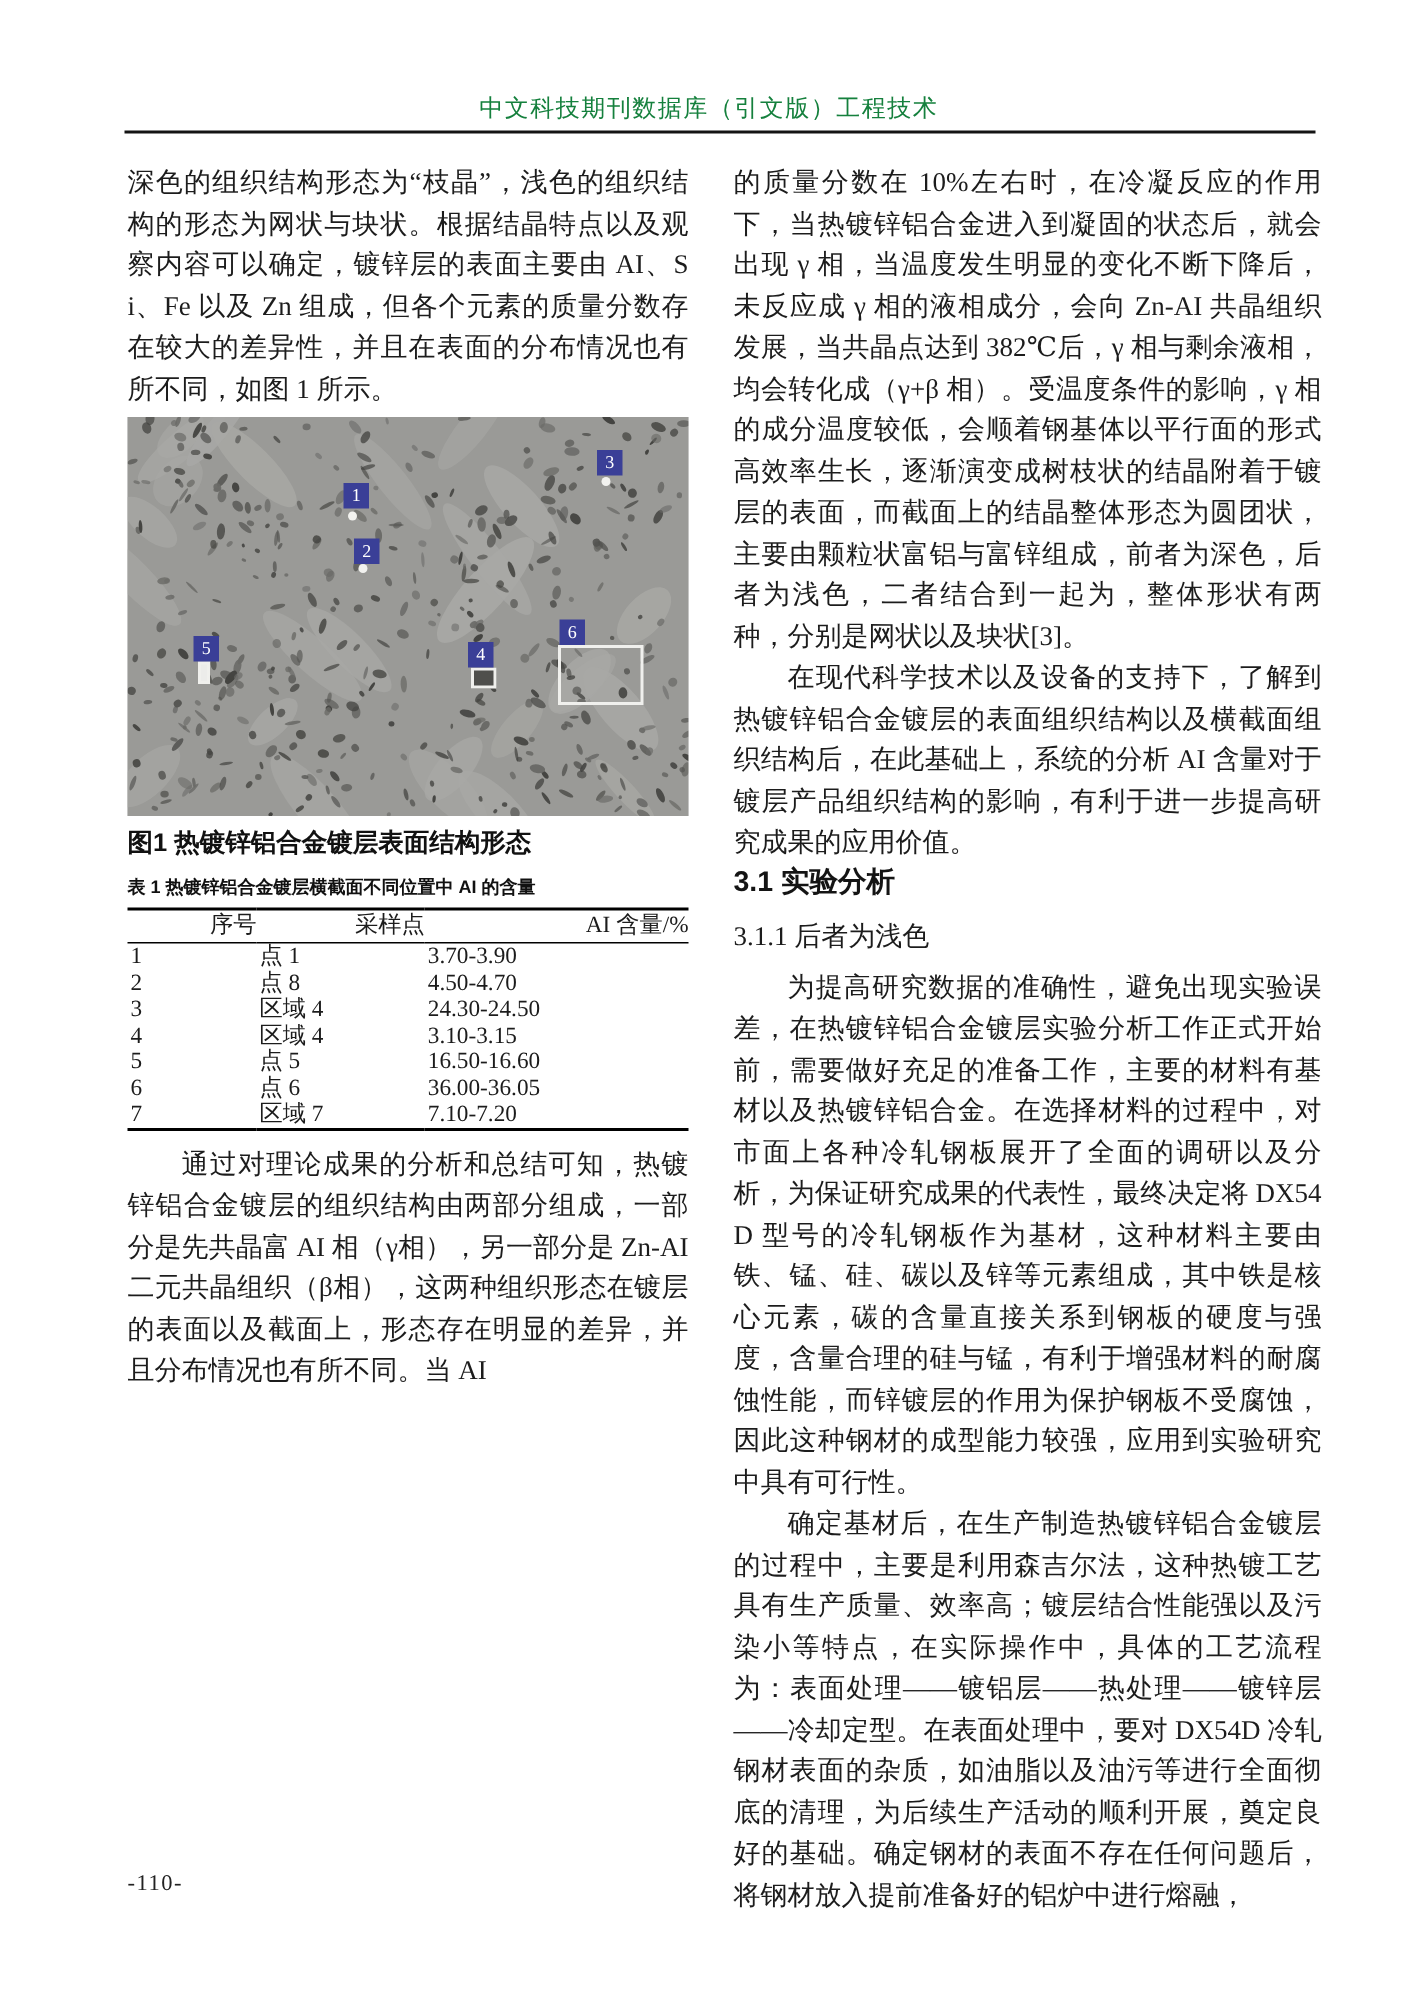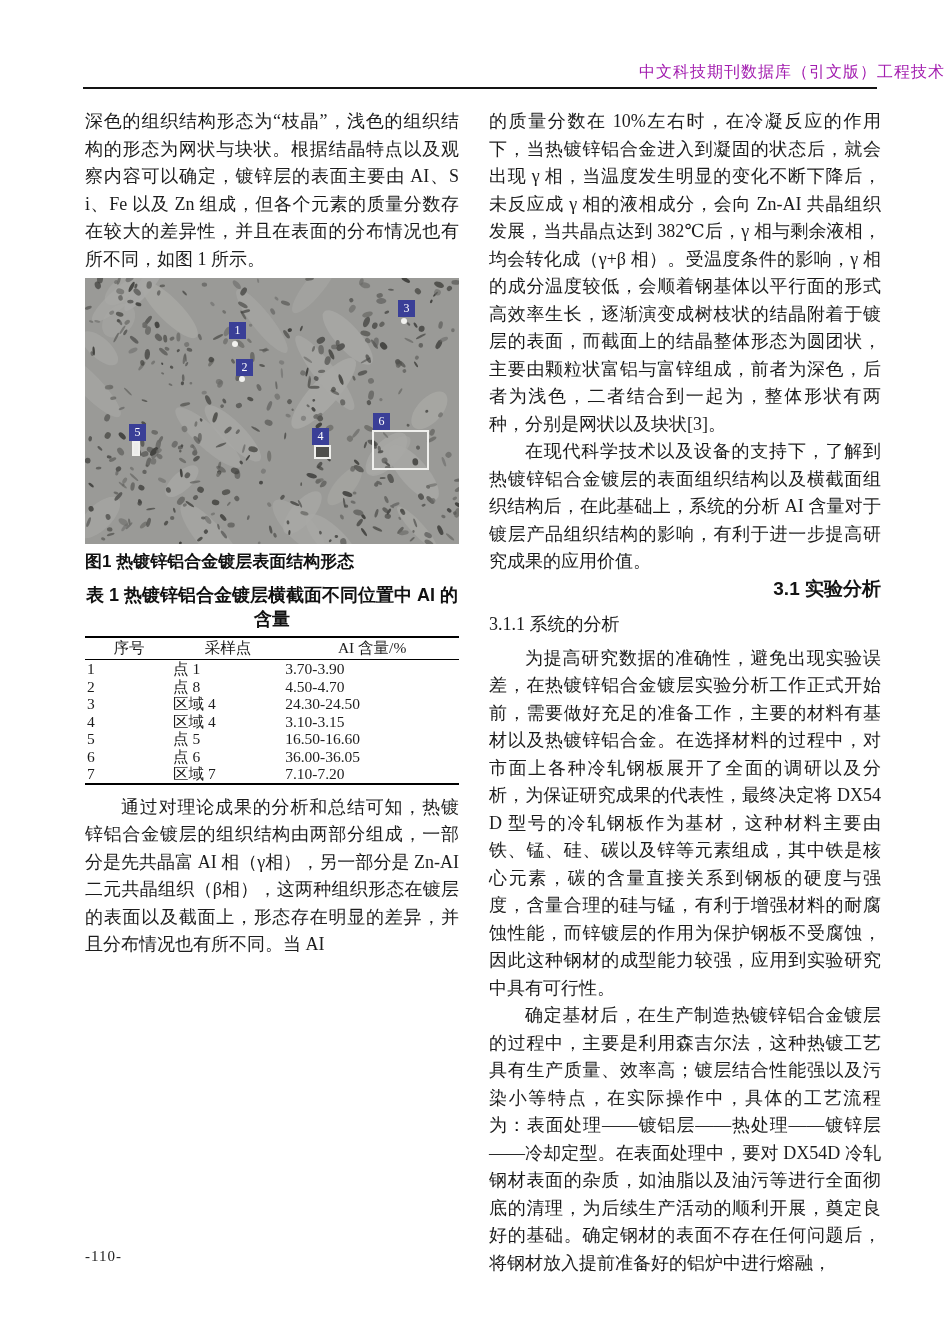--- a/index.html
+++ b/index.html
@@ -1,22 +1,22 @@
 <!DOCTYPE html>
 <html><head>
 <meta charset="utf-8">
 <style>
   html,body{margin:0;padding:0;background:#ffffff;}
   .page{
     position:relative;width:945px;height:1336px;background:#ffffff;overflow:hidden;
     font-family:"Liberation Serif","DejaVu Serif",serif;color:#1c1c1c;
   }
   .header-title{
-    position:absolute;top:62px;left:0;width:945px;text-align:right;
-    font-size:16px;letter-spacing:1px;color:#a21caf;
+    position:absolute;top:62px;left:0;width:945px;text-align:center;
+    font-size:16px;letter-spacing:1px;color:#15803d;
   }
   .header-rule{
     position:absolute;top:87px;left:83px;width:794px;height:2px;background:#141414;
   }
   .col{position:absolute;top:108px;}
   .col-left{left:85px;width:374px;}
   .col-right{left:489px;width:392px;}
   p.body{
     margin:0;font-size:18px;line-height:27.5px;text-align:justify;
     color:#1c1c1c;word-break:break-all;
@@ -32,43 +32,43 @@
     position:absolute;width:17px;height:17px;line-height:17px;text-align:center;
     color:#ffffff;font-size:12px;font-family:"Liberation Serif","DejaVu Serif",serif;
   }
   .mk-dot{position:absolute;width:6px;height:6px;border-radius:50%;background:#f2f2ef;}
   .mk-rect{position:absolute;border:2px solid #f0f0ed;}
   .caption{
     text-align:left;font-family:"Liberation Sans","DejaVu Sans",sans-serif;
     font-weight:bold;font-size:17px;color:#111;margin:6px 0 10px 0;
   }
   .table-title{
-    text-align:center;font-family:"Liberation Sans","DejaVu Sans",sans-serif;
-    font-weight:bold;font-size:18px;color:#111;margin:10px 0 5px 0;
+    font-family:"Liberation Sans","DejaVu Sans",sans-serif;
+    font-weight:bold;font-size:12px;color:#111;margin:10px 0 5px 0;
   }
   table.al-table{
     width:100%;border-collapse:collapse;margin:0 0 9px 0;
     border-top:2.5px solid #000;border-bottom:2.5px solid #000;
     font-size:15.5px;color:#1c1c1c;
   }
   table.al-table th{
-    font-weight:normal;text-align:center;padding:1px 0 2px 2px;
+    font-weight:normal;text-align:right;padding:1px 0 2px 2px;
     border-bottom:1.5px solid #000;line-height:18px;
   }
   table.al-table td{padding:0 0 0 2px;line-height:17.5px;}
   .c-idx{width:23%;}
   .c-smp{width:30%;}
   .c-al{width:47%;margin-top:44px;}
   .h-sec{
     font-family:"Liberation Sans","DejaVu Sans",sans-serif;font-weight:bold;
     font-size:20px;color:#141414;margin:15px 0 11px 0;line-height:26px;
   }
   .h-sub{
     font-family:"Liberation Sans","DejaVu Sans",sans-serif;font-weight:bold;
-    font-size:19px;color:#141414;margin:0 0 11px 0;line-height:25px;text-align:right;
+    font-size:19px;color:#141414;margin:0 0 11px 0;line-height:25px;
   }
   .h-subsub{
     font-family:"Liberation Serif","DejaVu Serif",serif;font-weight:normal;
     font-size:18px;color:#1c1c1c;margin:0 0 9px 0;line-height:24px;
   }
   .page-number{
     position:absolute;left:85px;top:1248px;font-size:15px;color:#222;letter-spacing:1px;
   }
 </style>
 </head>
@@ -591,20 +591,20 @@
     </table>
 
     <p class="body indent">通过对理论成果的分析和总结可知，热镀锌铝合金镀层的组织结构由两部分组成，一部分是先共晶富 AI 相（γ相），另一部分是 Zn-AI 二元共晶组织（β相），这两种组织形态在镀层的表面以及截面上，形态存在明显的差异，并且分布情况也有所不同。当 AI</p>
   </div>
 
   <div class="col col-right">
     <p class="body">的质量分数在 10%左右时，在冷凝反应的作用下，当热镀锌铝合金进入到凝固的状态后，就会出现 γ 相，当温度发生明显的变化不断下降后，未反应成 γ 相的液相成分，会向 Zn-AI 共晶组织发展，当共晶点达到 382℃后，γ 相与剩余液相，均会转化成（γ+β 相）。受温度条件的影响，γ 相的成分温度较低，会顺着钢基体以平行面的形式高效率生长，逐渐演变成树枝状的结晶附着于镀层的表面，而截面上的结晶整体形态为圆团状，主要由颗粒状富铝与富锌组成，前者为深色，后者为浅色，二者结合到一起为，整体形状有两种，分别是网状以及块状[3]。</p>
     <p class="body indent">在现代科学技术以及设备的支持下，了解到热镀锌铝合金镀层的表面组织结构以及横截面组织结构后，在此基础上，系统的分析 AI 含量对于镀层产品组织结构的影响，有利于进一步提高研究成果的应用价值。</p>
 
     <div class="h-sub">3.1 实验分析</div>
-    <div class="h-subsub">3.1.1 系统的分析</div>
+    <div class="h-subsub">3.1.1 后者为浅色</div>
 
     <p class="body indent">为提高研究数据的准确性，避免出现实验误差，在热镀锌铝合金镀层实验分析工作正式开始前，需要做好充足的准备工作，主要的材料有基材以及热镀锌铝合金。在选择材料的过程中，对市面上各种冷轧钢板展开了全面的调研以及分析，为保证研究成果的代表性，最终决定将 DX54D 型号的冷轧钢板作为基材，这种材料主要由铁、锰、硅、碳以及锌等元素组成，其中铁是核心元素，碳的含量直接关系到钢板的硬度与强度，含量合理的硅与锰，有利于增强材料的耐腐蚀性能，而锌镀层的作用为保护钢板不受腐蚀，因此这种钢材的成型能力较强，应用到实验研究中具有可行性。</p>
     <p class="body indent">确定基材后，在生产制造热镀锌铝合金镀层的过程中，主要是利用森吉尔法，这种热镀工艺具有生产质量、效率高；镀层结合性能强以及污染小等特点，在实际操作中，具体的工艺流程为：表面处理——镀铝层——热处理——镀锌层——冷却定型。在表面处理中，要对 DX54D 冷轧钢材表面的杂质，如油脂以及油污等进行全面彻底的清理，为后续生产活动的顺利开展，奠定良好的基础。确定钢材的表面不存在任何问题后，将钢材放入提前准备好的铝炉中进行熔融，</p>
   </div>
 
   <div class="page-number">-110-</div>
 </div>
 
 </body></html>

